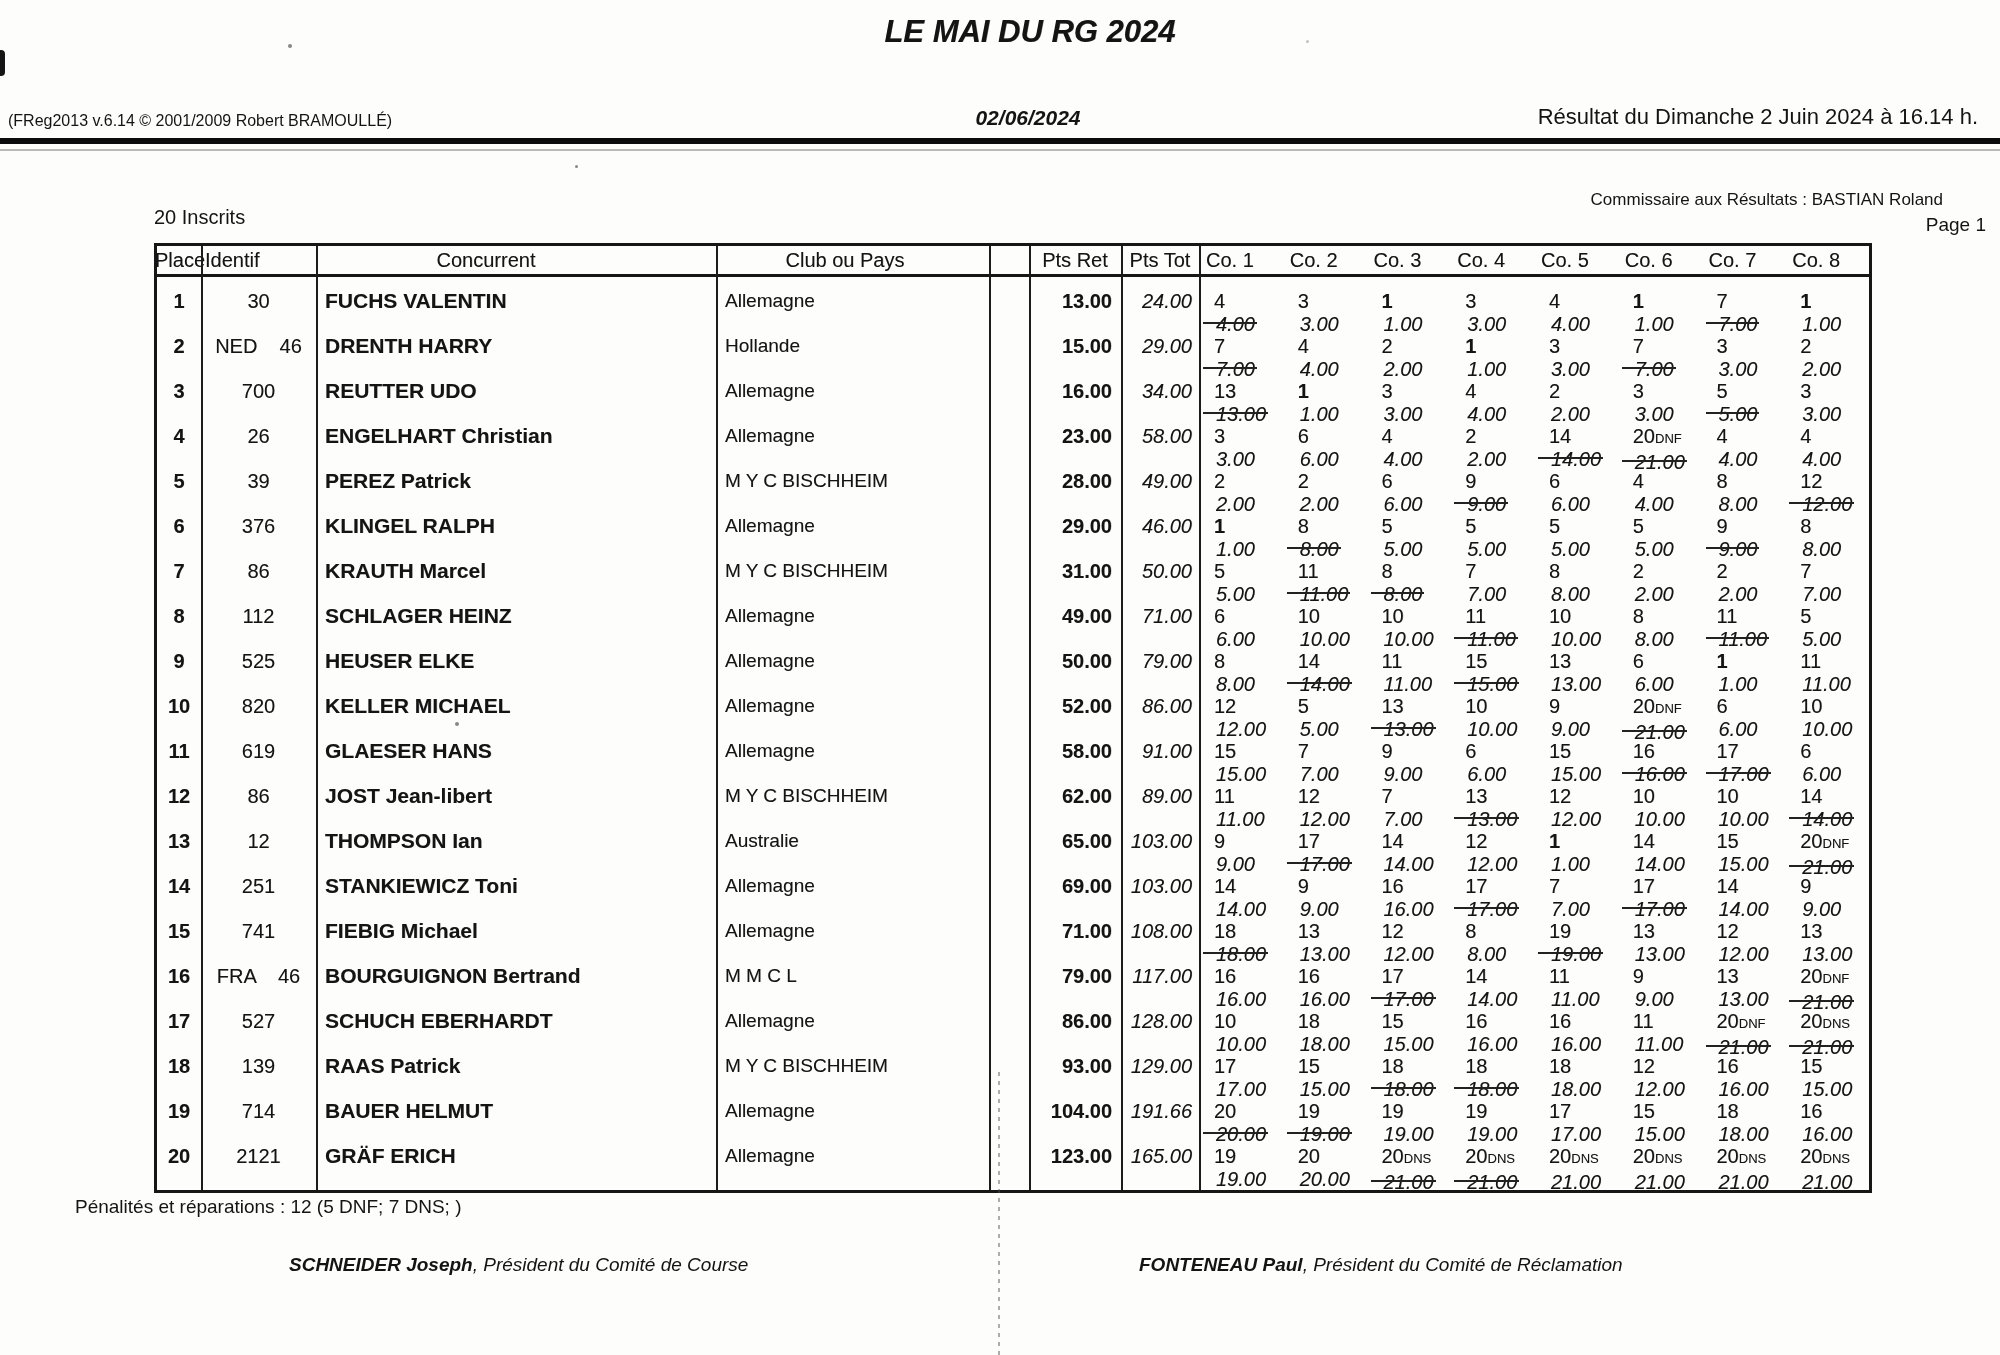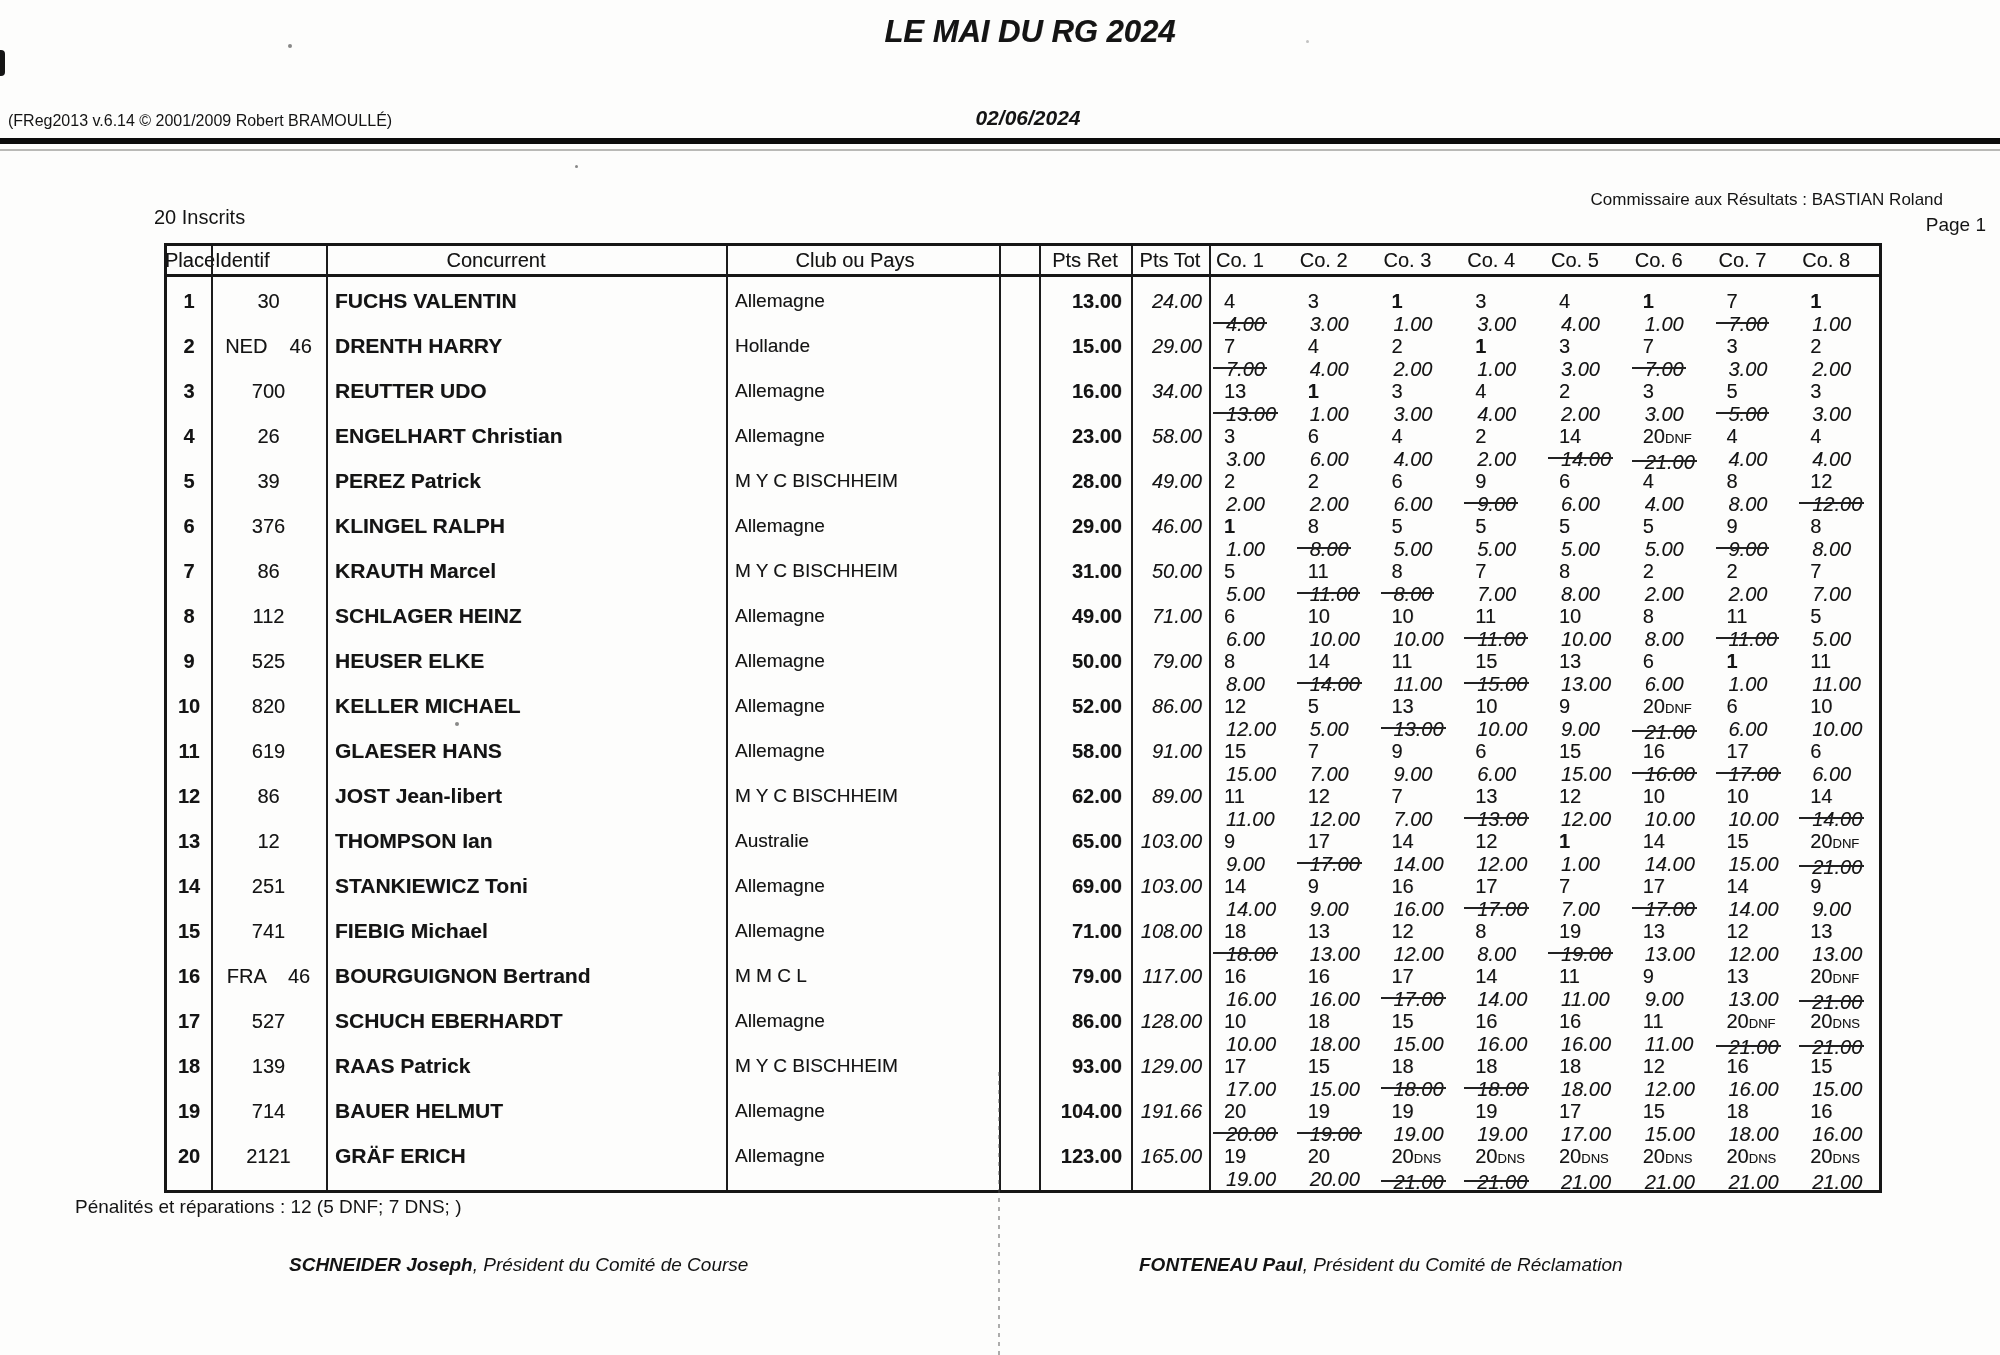--- a/index.html
+++ b/index.html
@@ -21,21 +21,21 @@
   .rule-thick { position:absolute; top:138px; left:0; width:2000px; height:6px; background:#0b0b0b; }
   .rule-thin  { position:absolute; top:149px; left:0; width:2000px; height:2px; background:#b9b9b6; }
   .subtitle { position:absolute; top:152px; left:1068px; transform:translateX(-50%);
            font-size:27px; font-weight:bold; font-style:italic; white-space:nowrap;
            text-shadow:0.4px 0.4px 0 rgba(0,0,0,.4); }
   .commissaire { position:absolute; top:190px; right:57px; font-size:17px; }
   .inscrits { position:absolute; top:206px; left:154px; font-size:20px; }
   .page-num { position:absolute; top:214px; right:14px; font-size:19px; }
 
   
-  .rtable { position:absolute; top:243px; left:164px; width:1718px; height:950px;
+  .rtable { position:absolute; top:243px; left:154px; width:1718px; height:950px;
             border:3px solid #161616; background:transparent;
             text-shadow:0.3px 0.3px 0 rgba(0,0,0,.3); }
   .thead { position:absolute; top:0; left:0; right:0; height:31px;
            border-bottom:3px solid #161616; font-size:20px; }
   .thead .hcell { position:absolute; top:3px; white-space:nowrap; }
   .h-place { left:-4px; width:54px; text-align:center; }
   .h-id    { left:48px; }
   .h-conc  { left:159px; width:400px; text-align:center; padding-right:60px; }
   .h-club  { left:559px; width:273px; text-align:center; padding-right:15px; white-space:pre; }
   .h-ptsret{ left:872px; width:92px; text-align:center; }
@@ -80,20 +80,21 @@
   .speck.s4 { left:1306px; top:40px; width:3px; height:3px; opacity:.5; }
 </style>
 </head>
 <body>
 
 <div class="page">
 
   <div class="title">LE MAI DU RG 2024</div>
   <div class="credit">(FReg2013 v.6.14 © 2001/2009 Robert BRAMOULLÉ)</div>
   <div class="date-center">02/06/2024</div>
+  <div class="result-line">Résultat du Dimanche 2 Juin 2024 à 16.14 h.</div>
   <div class="rule-thick"></div>
   <div class="rule-thin"></div>
   <div class="commissaire">Commissaire aux Résultats : BASTIAN Roland</div>
   <div class="inscrits">20 Inscrits</div>
   <div class="page-num">Page 1</div>
 
   <div class="rtable">
     <div class="thead">
       <div class="hcell h-place">Place</div>
       <div class="hcell h-id">Identif</div>

